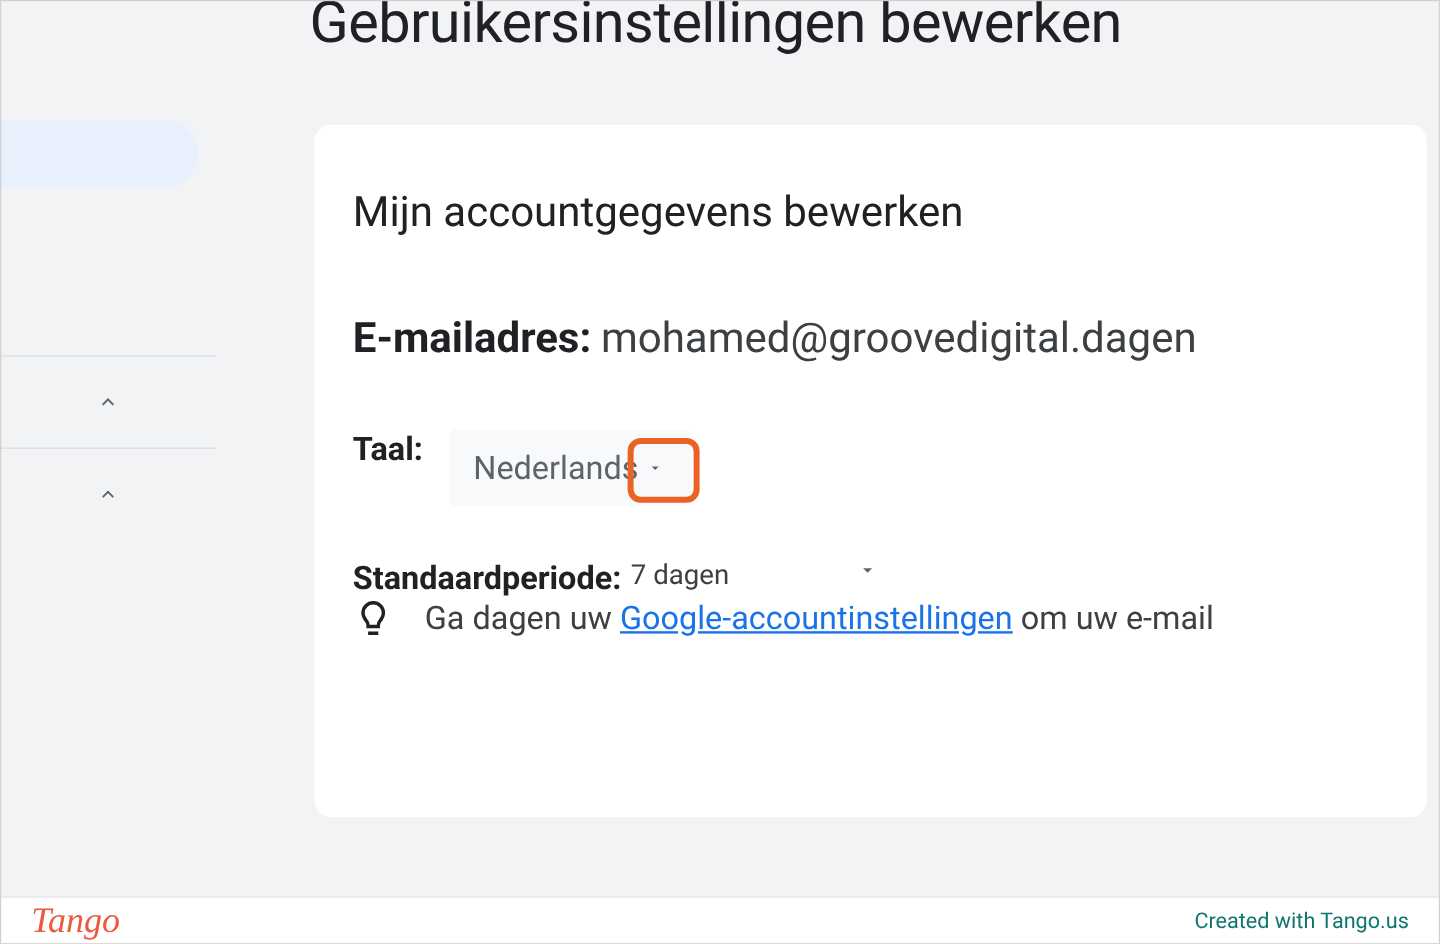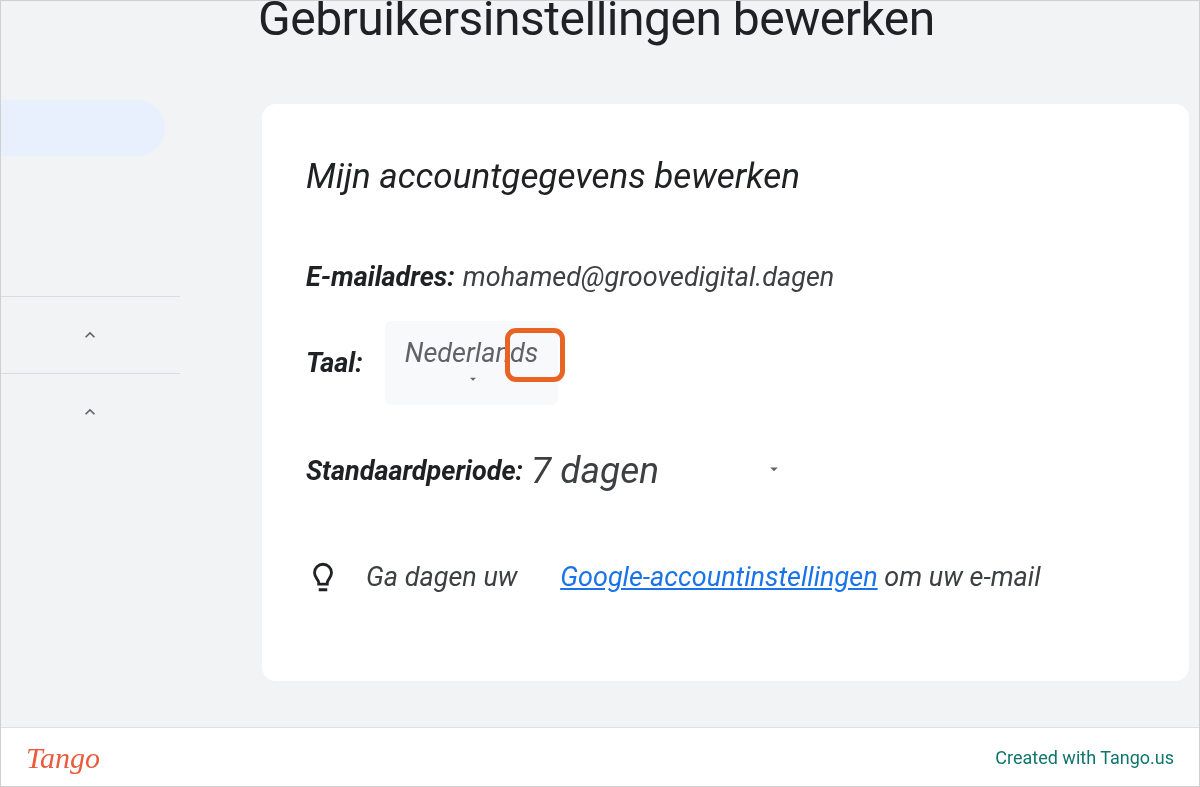--- a/index.html
+++ b/index.html
@@ -82,70 +82,67 @@
       position: absolute;
       left: 262px;
       top: 104px;
       right: 11px;
       height: 577px;
       background: #ffffff;
       border-radius: 14px;
     }
     
     .card-content {
-      padding: 52px 40px 40px 44px;
-      font-style: italic;
+      padding: 52px 40px 40px 32px;
     }
     
     .card-title {
       font-size: 35px;
       font-weight: 400;
       color: #202124;
       margin-bottom: 64px;
     }
     
     .field-row {
-      font-size: 27px;
+      font-size: 35px;
       color: #3c4043;
-      margin-bottom: 28px;
+      margin-bottom: 56px;
       display: flex;
       align-items: center;
     }
     
     .field-label {
       font-weight: 700;
       color: #202124;
     }
     
     .field-value {
       font-weight: 400;
       margin-left: 8px;
     }
     
     .language-row {
       display: flex;
-      align-items: center;
       margin-bottom: 44px;
     }
     
     .language-label {
       font-size: 27px;
       font-weight: 700;
       color: #202124;
     }
     
     .language-dropdown {
       margin-left: 22px;
       display: flex;
       align-items: center;
       background: #f8f9fa;
       border-radius: 6px;
       padding: 16px 20px;
       position: relative;
-      flex-direction: column;
     }
     
     .language-value {
       font-size: 27px;
       color: #5f6368;
       font-weight: 400;
     }
     
     .highlight-box {
       position: absolute;
@@ -168,32 +165,31 @@
     }
     
     .dropdown-arrow svg {
       width: 14px;
       height: 14px;
       fill: #5f6368;
     }
     
     .period-row {
       display: flex;
-      align-items: center;
-      margin-bottom: 68px;
+      align-items: flex-start;
     }
     
     .period-label {
       font-size: 27px;
       font-weight: 700;
       color: #202124;
     }
     
     .period-value {
-      font-size: 37px;
+      font-size: 23px;
       color: #3c4043;
       margin-left: 8px;
     }
     
     .period-arrow {
       margin-left: 106px;
     }
     
     .period-arrow svg {
       width: 18px;
@@ -220,29 +216,28 @@
       width: 34px;
       height: 34px;
       fill: none;
       stroke: #202124;
       stroke-width: 2;
     }
     
     .hint-link {
       color: #1a73e8;
       text-decoration: underline;
-      margin-left: 36px;
     }
     
     .footer {
       position: absolute;
       bottom: 0;
       left: 0;
       right: 0;
-      height: 60px;
+      height: 40px;
       background: #ffffff;
       border-top: 1px solid #e0e0e0;
       display: flex;
       align-items: center;
       justify-content: space-between;
       padding: 0 26px;
     }
     
     .tango-logo {
       font-family: 'Brush Script MT', cursive;

